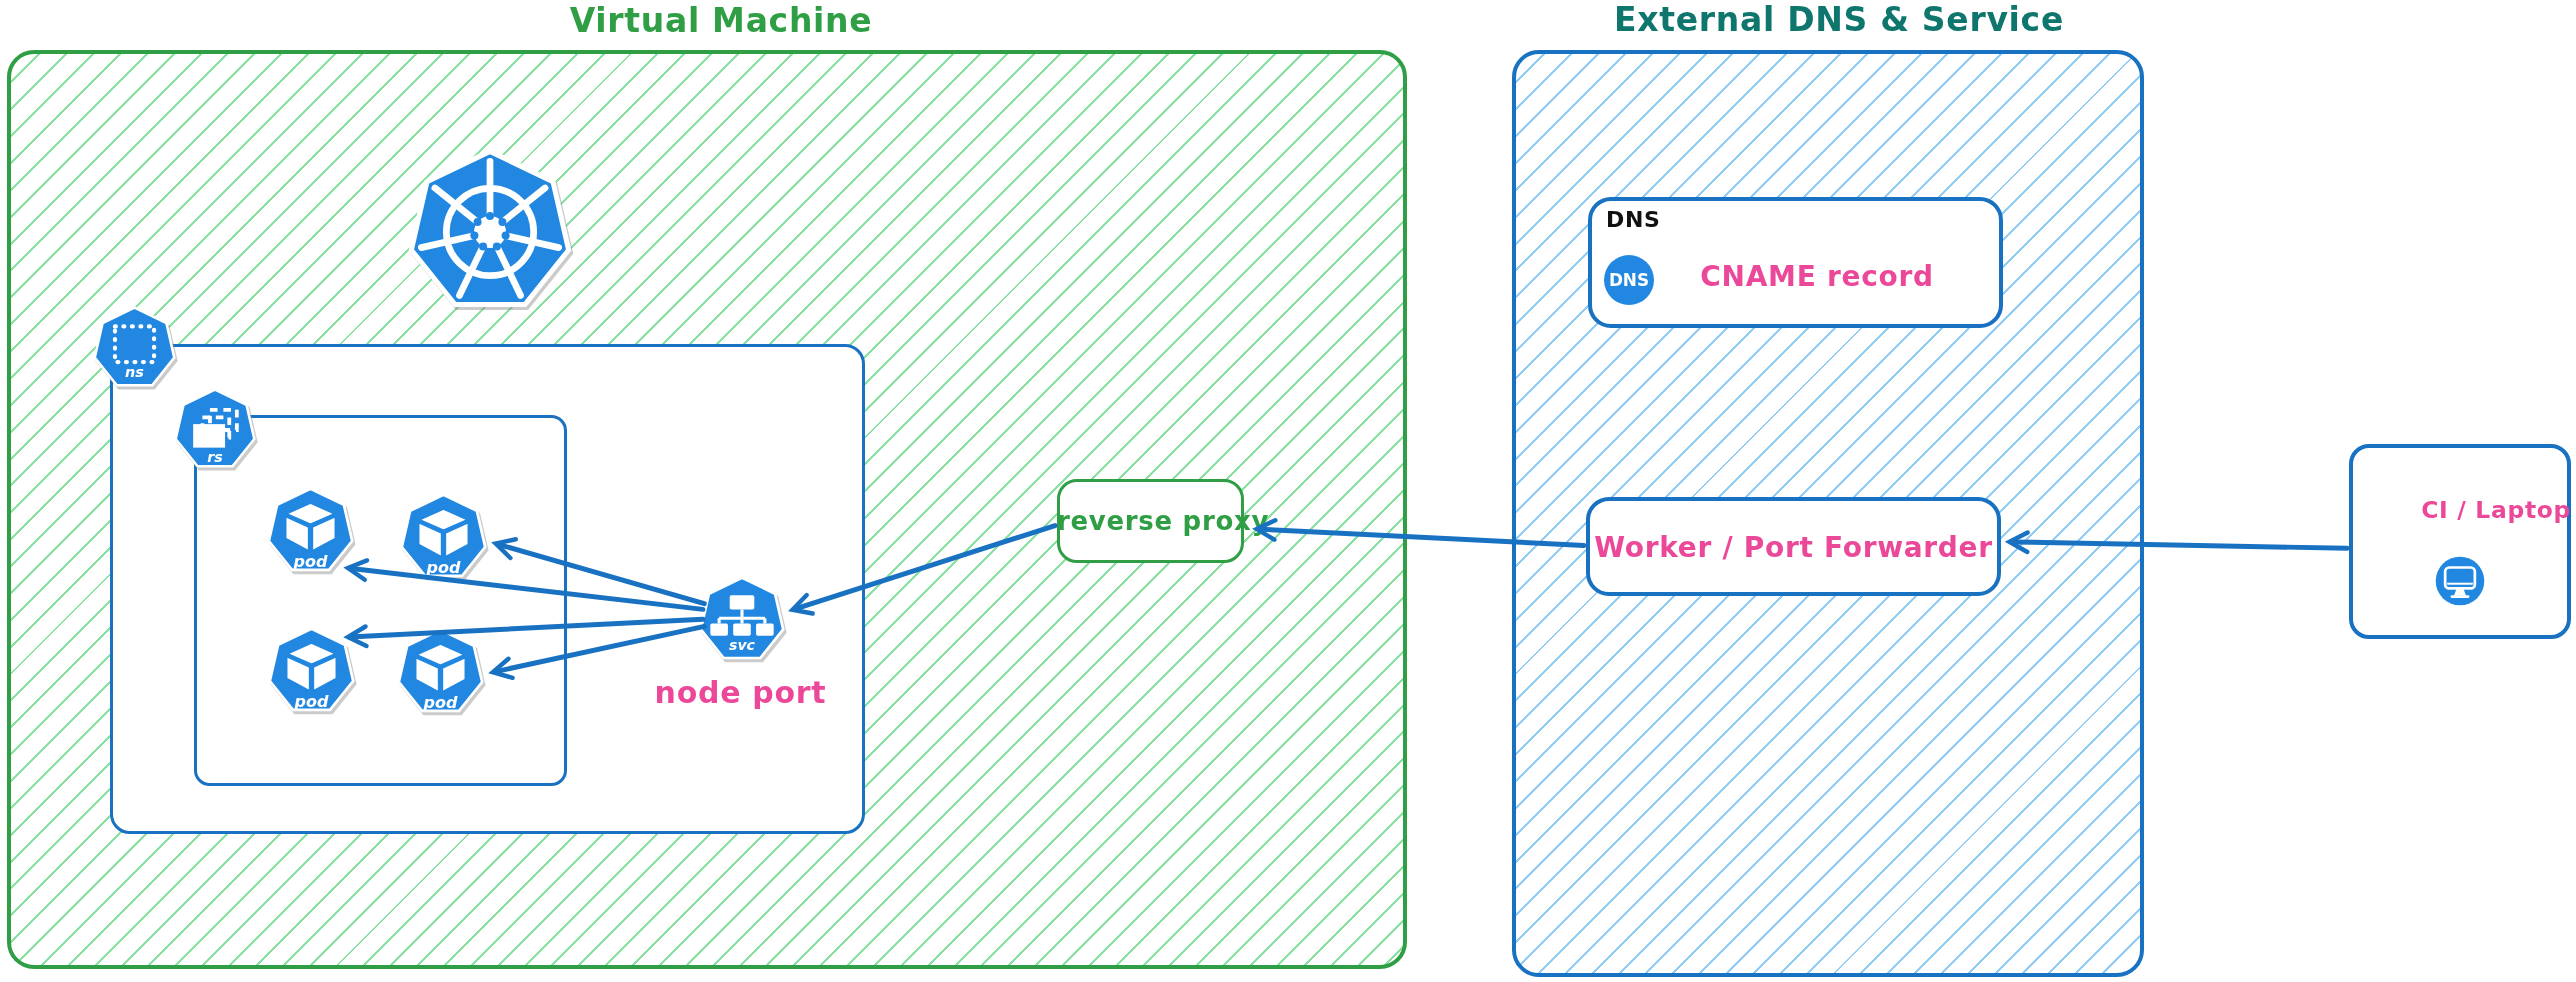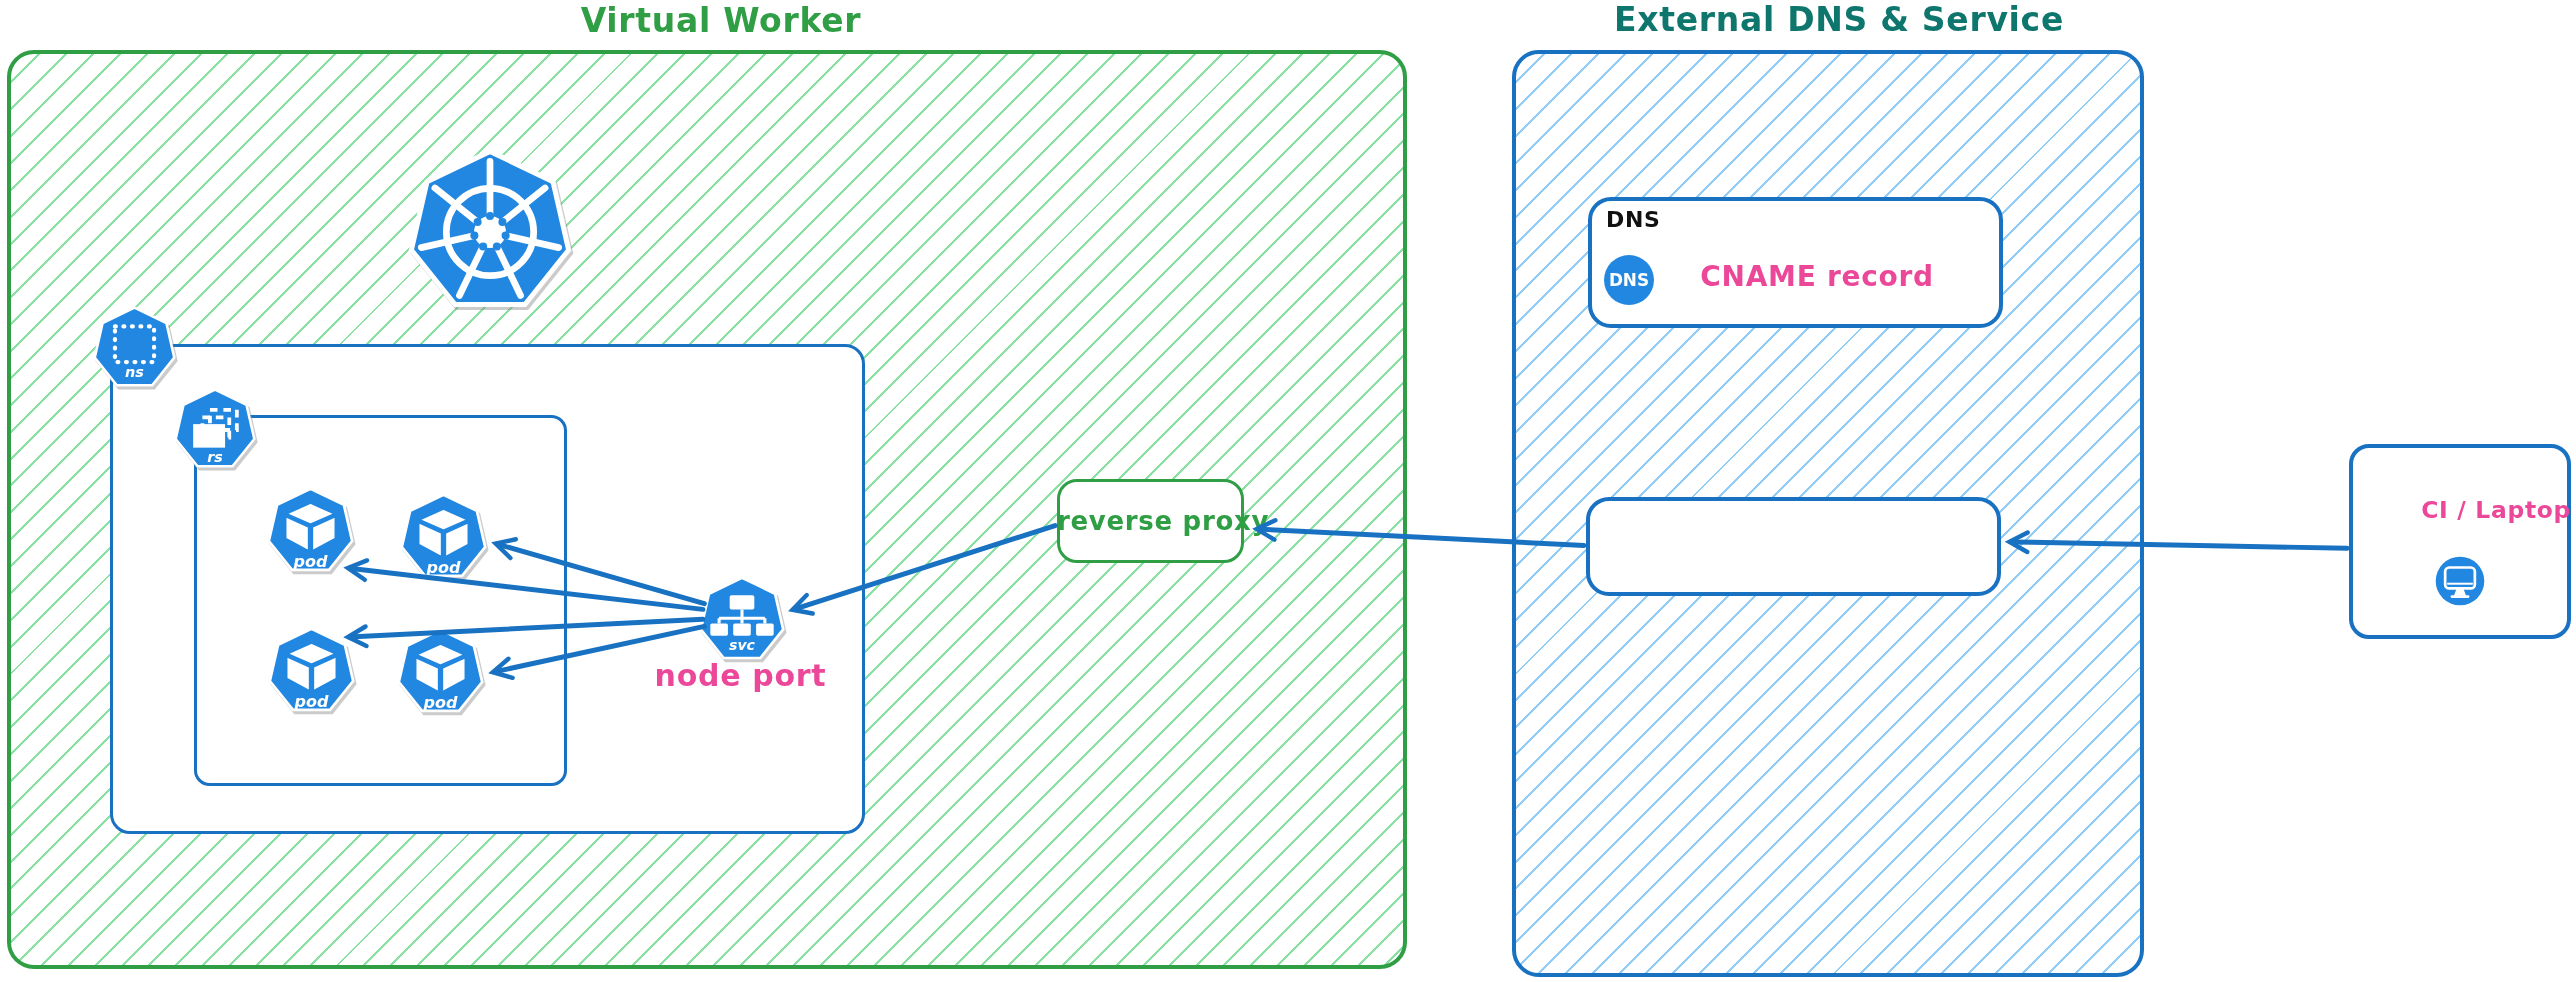--- a/index.html
+++ b/index.html
@@ -22,21 +22,21 @@
   .hepta text{font-family:"DejaVu Sans",sans-serif;font-style:italic;font-weight:bold;fill:#ffffff;}
   .arrows{position:absolute;left:0;top:0;pointer-events:none;}
   .badge-text{font-family:"DejaVu Sans",sans-serif;font-weight:bold;fill:#ffffff;}
 </style>
 </head>
 <body>
 
 <div class="canvas">
 
   <div class="zone green" style="left:7px;top:50px;width:1400px;height:919px;"></div>
-  <div class="zone-title green-text" style="left:494px;top:1.4px;width:454px;">Virtual Worker</div>
+  <div class="zone-title green-text" style="left:494px;top:1.4px;width:454px;">Virtual Machine</div>
 
   <div class="white-box" style="left:110px;top:344px;width:755px;height:490px;border-width:3.6px;border-radius:20px;"></div>
 
   <div class="white-box" style="left:194px;top:415px;width:373px;height:371px;border-width:3.6px;border-radius:15.6px;"></div>
 
   <svg class="hepta" style="left:406px;top:148px;" width="168" height="168" viewBox="0 0 100 100">
     <polygon points="50,2 87.5,20.1 96.8,60.7 70.8,93.2 29.2,93.2 3.2,60.7 12.5,20.1" fill="#2187e0" stroke="#ffffff" stroke-width="3"></polygon>
     <circle cx="50" cy="50" r="26" fill="none" stroke="#ffffff" stroke-width="4"></circle>
     <g stroke="#ffffff" stroke-width="4" stroke-linecap="round">
       <line x1="50" y1="42" x2="50" y2="8"></line>
@@ -111,37 +111,38 @@
       <line x1="24" y1="48" x2="24" y2="54"></line>
       <line x1="50" y1="48" x2="50" y2="54"></line>
       <line x1="76" y1="48" x2="76" y2="54"></line>
     </g>
     <rect x="14" y="54" width="20" height="14" rx="2" fill="#ffffff"></rect>
     <rect x="40" y="54" width="20" height="14" rx="2" fill="#ffffff"></rect>
     <rect x="66" y="54" width="20" height="14" rx="2" fill="#ffffff"></rect>
     <text x="50" y="84" font-size="16" text-anchor="middle">svc</text>
   </svg>
 
-  <div class="node-label" style="left:641px;top:658px;width:199px;font-size:30px;">node port</div>
+  <div class="node-label" style="left:641px;top:675px;width:199px;font-size:30px;">node port</div>
 
   <div class="white-box" style="left:1057px;top:479px;width:187px;height:84px;border-width:3.6px;border-color:#2f9e44;border-radius:20px;"></div>
   <div class="node-label green-text" style="left:1057px;top:506px;width:187px;font-size:26px;color:#2f9e44;">reverse proxy</div>
 
   <div class="zone blue" style="left:1512px;top:50px;width:632px;height:927px;"></div>
   <div class="zone-title blue-text" style="left:1612px;top:0px;width:454px;">External DNS &amp; Service</div>
 
   <div class="white-box" style="left:1588px;top:197px;width:415px;height:131px;border-width:4.3px;border-radius:23px;"></div>
   <div class="abs" style="left:1606px;top:207px;font-size:22px;font-weight:bold;color:#111111;letter-spacing:0.7px;">DNS</div>
   <svg class="abs" style="left:1602px;top:253px;" width="54" height="54" viewBox="0 0 80 80">
     <circle cx="40" cy="40" r="37" fill="#2187e0"></circle>
     <text x="40" y="49" font-size="25" text-anchor="middle" class="badge-text">DNS</text>
   </svg>
   <div class="node-label" style="left:1661px;top:260px;width:312px;font-size:28px;">CNAME record</div>
 
   <div class="white-box" style="left:1586px;top:497px;width:415px;height:99px;border-width:4.3px;border-radius:23px;"></div>
+  <div class="node-label" style="left:1586px;top:531px;width:415px;font-size:28px;">Worker / Port Forwarder</div>
 
   <div class="white-box" style="left:2349px;top:444px;width:222px;height:195px;border-width:4.3px;border-radius:20px;"></div>
   <div class="node-label" style="left:2349px;top:496px;width:222px;font-size:23.4px;text-align:right;">CI / Laptop</div>
   <svg class="abs" style="left:2433px;top:554px;" width="54" height="54" viewBox="0 0 80 80">
     <circle cx="40" cy="40" r="36" fill="#2187e0"></circle>
     <rect x="18" y="20" width="44" height="31" rx="6" fill="none" stroke="#ffffff" stroke-width="4"></rect>
     <line x1="21" y1="44" x2="59" y2="44" stroke="#ffffff" stroke-width="3"></line>
     <polygon points="35,51 45,51 49,62 31,62" fill="#ffffff"></polygon>
     <line x1="28" y1="63" x2="52" y2="63" stroke="#ffffff" stroke-width="4" stroke-linecap="round"></line>
   </svg>

